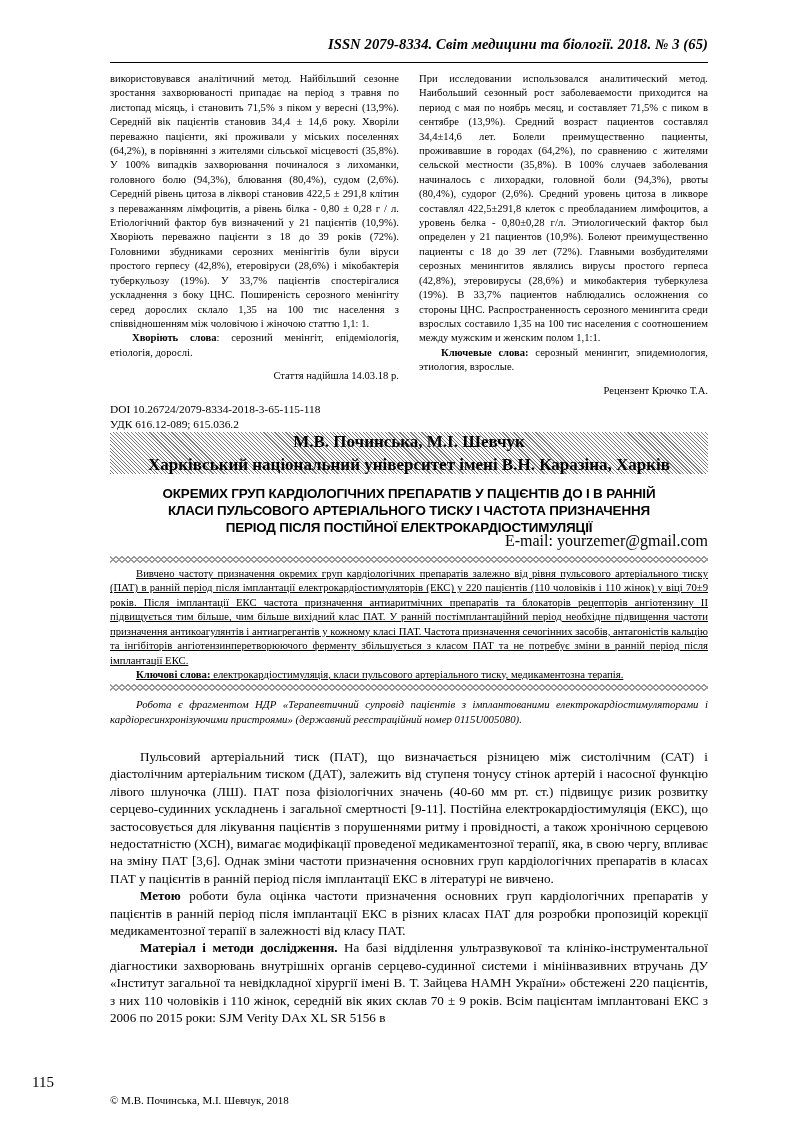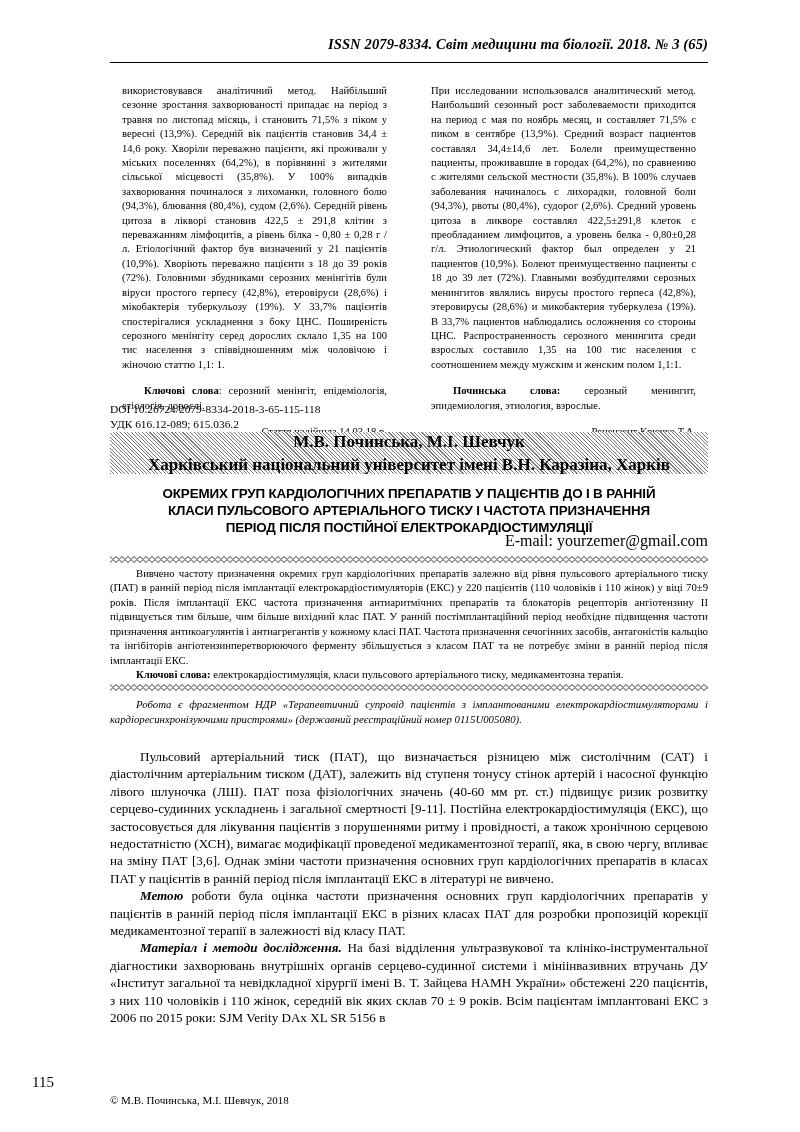--- a/index.html
+++ b/index.html
@@ -54,21 +54,21 @@
   }
   .col {
     width: 50%;
     font-size: 10.6px;
     line-height: 1.36;
     text-align: justify;
     text-justify: inter-word;
     hyphens: none;
   }
   .col p {
-    margin: 12px;
+    margin: 0;
   }
   .col p.indent {
     text-indent: 22px;
   }
   .kw-label { font-weight: bold; }
   .line-right {
     text-align: right;
     margin-top: 9px !important;
   }
   .recv-line {
@@ -152,21 +152,21 @@
   
   .abstract {
     position: absolute;
     top: 566px;
     left: 78px;
     right: 60px;
     font-size: 10.7px;
     line-height: 1.35;
     text-align: justify;
   }
-  .abstract p { margin: 0; text-indent: 26px; }
+  .abstract p { margin: 0; text-indent: 26px; text-decoration: underline; }
 
   
   .funding {
     position: absolute;
     top: 697px;
     left: 78px;
     right: 60px;
     font-size: 10.8px;
     font-style: italic;
     line-height: 1.38;
@@ -181,21 +181,21 @@
     left: 78px;
     right: 60px;
     font-size: 13.1px;
     line-height: 1.33;
     text-align: justify;
   }
   .body-text p {
     margin: 0;
     text-indent: 30px;
   }
-  .lead { font-weight: bold; font-style: italic; }
+  .lead { font-weight: bold; }
 
   
   .page-number {
     position: absolute;
     bottom: 41px;
     left: 0;
     right: 0;
     text-align: left;
     font-size: 15px;
   }
@@ -211,27 +211,27 @@
 
 <div class="page">
 
   <div class="running-head">ISSN 2079-8334. Світ медицини та біології. 2018. № 3 (65)</div>
   <div class="head-rule"></div>
 
   <div class="twocol">
 
     <div class="col">
       <p>використовувався аналітичний метод. Найбільший сезонне зростання захворюваності припадає на період з травня по листопад місяць, і становить 71,5% з піком у вересні (13,9%). Середній вік пацієнтів становив 34,4 ± 14,6 року. Хворіли переважно пацієнти, які проживали у міських поселеннях (64,2%), в порівнянні з жителями сільської місцевості (35,8%). У 100% випадків захворювання починалося з лихоманки, головного болю (94,3%), блювання (80,4%), судом (2,6%). Середній рівень цитоза в лікворі становив 422,5 ± 291,8 клітин з переважанням лімфоцитів, а рівень білка - 0,80 ± 0,28 г / л. Етіологічний фактор був визначений у 21 пацієнтів (10,9%). Хворіють переважно пацієнти з 18 до 39 років (72%). Головними збудниками серозних менінгітів були віруси простого герпесу (42,8%), етеровіруси (28,6%) і мікобактерія туберкульозу (19%). У 33,7% пацієнтів спостерігалися ускладнення з боку ЦНС. Поширеність серозного менінгіту серед дорослих склало 1,35 на 100 тис населення з співвідношенням між чоловічою і жіночою статтю 1,1: 1.</p>
-      <p class="indent"><span class="kw-label">Ключові слова</span><span>: серозний менінгіт, епідеміологія, етіологія, дорослі.</span></p>
+      <p class="indent"><span class="kw-label">Хворіють слова</span><span>: серозний менінгіт, епідеміологія, етіологія, дорослі.</span></p>
       <p class="recv-line">Стаття надійшла 14.03.18 р.</p>
     </div>
 
     <div class="col">
       <p>При исследовании использовался аналитический метод. Наибольший сезонный рост заболеваемости приходится на период с мая по ноябрь месяц, и составляет 71,5% с пиком в сентябре (13,9%). Средний возраст пациентов составлял 34,4±14,6 лет. Болели преимущественно пациенты, проживавшие в городах (64,2%), по сравнению с жителями сельской местности (35,8%). В 100% случаев заболевания начиналось с лихорадки, головной боли (94,3%), рвоты (80,4%), судорог (2,6%). Средний уровень цитоза в ликворе составлял 422,5±291,8 клеток с преобладанием лимфоцитов, а уровень белка - 0,80±0,28 г/л. Этиологический фактор был определен у 21 пациентов (10,9%). Болеют преимущественно пациенты с 18 до 39 лет (72%). Главными возбудителями серозных менингитов являлись вирусы простого герпеса (42,8%), этеровирусы (28,6%) и микобактерия туберкулеза (19%). В 33,7% пациентов наблюдались осложнения со стороны ЦНС. Распространенность серозного менингита среди взрослых составило 1,35 на 100 тис населения с соотношением между мужским и женским полом 1,1:1.</p>
-      <p class="indent"><span class="kw-label">Починська слова:</span><span> серозный менингит, эпидемиология, этиология, взрослые.</span></p>
+      <p class="indent"><span class="kw-label">Ключевые слова:</span><span> серозный менингит, эпидемиология, этиология, взрослые.</span></p>
       <p class="line-right">Рецензент Крючко Т.А.</p>
     </div>
 
   </div>
 
   <div class="doi-block">
     <div>DOI 10.26724/2079-8334-2018-3-65-115-118</div>
     <div>УДК 616.12-089; 615.036.2</div>
   </div>
 

